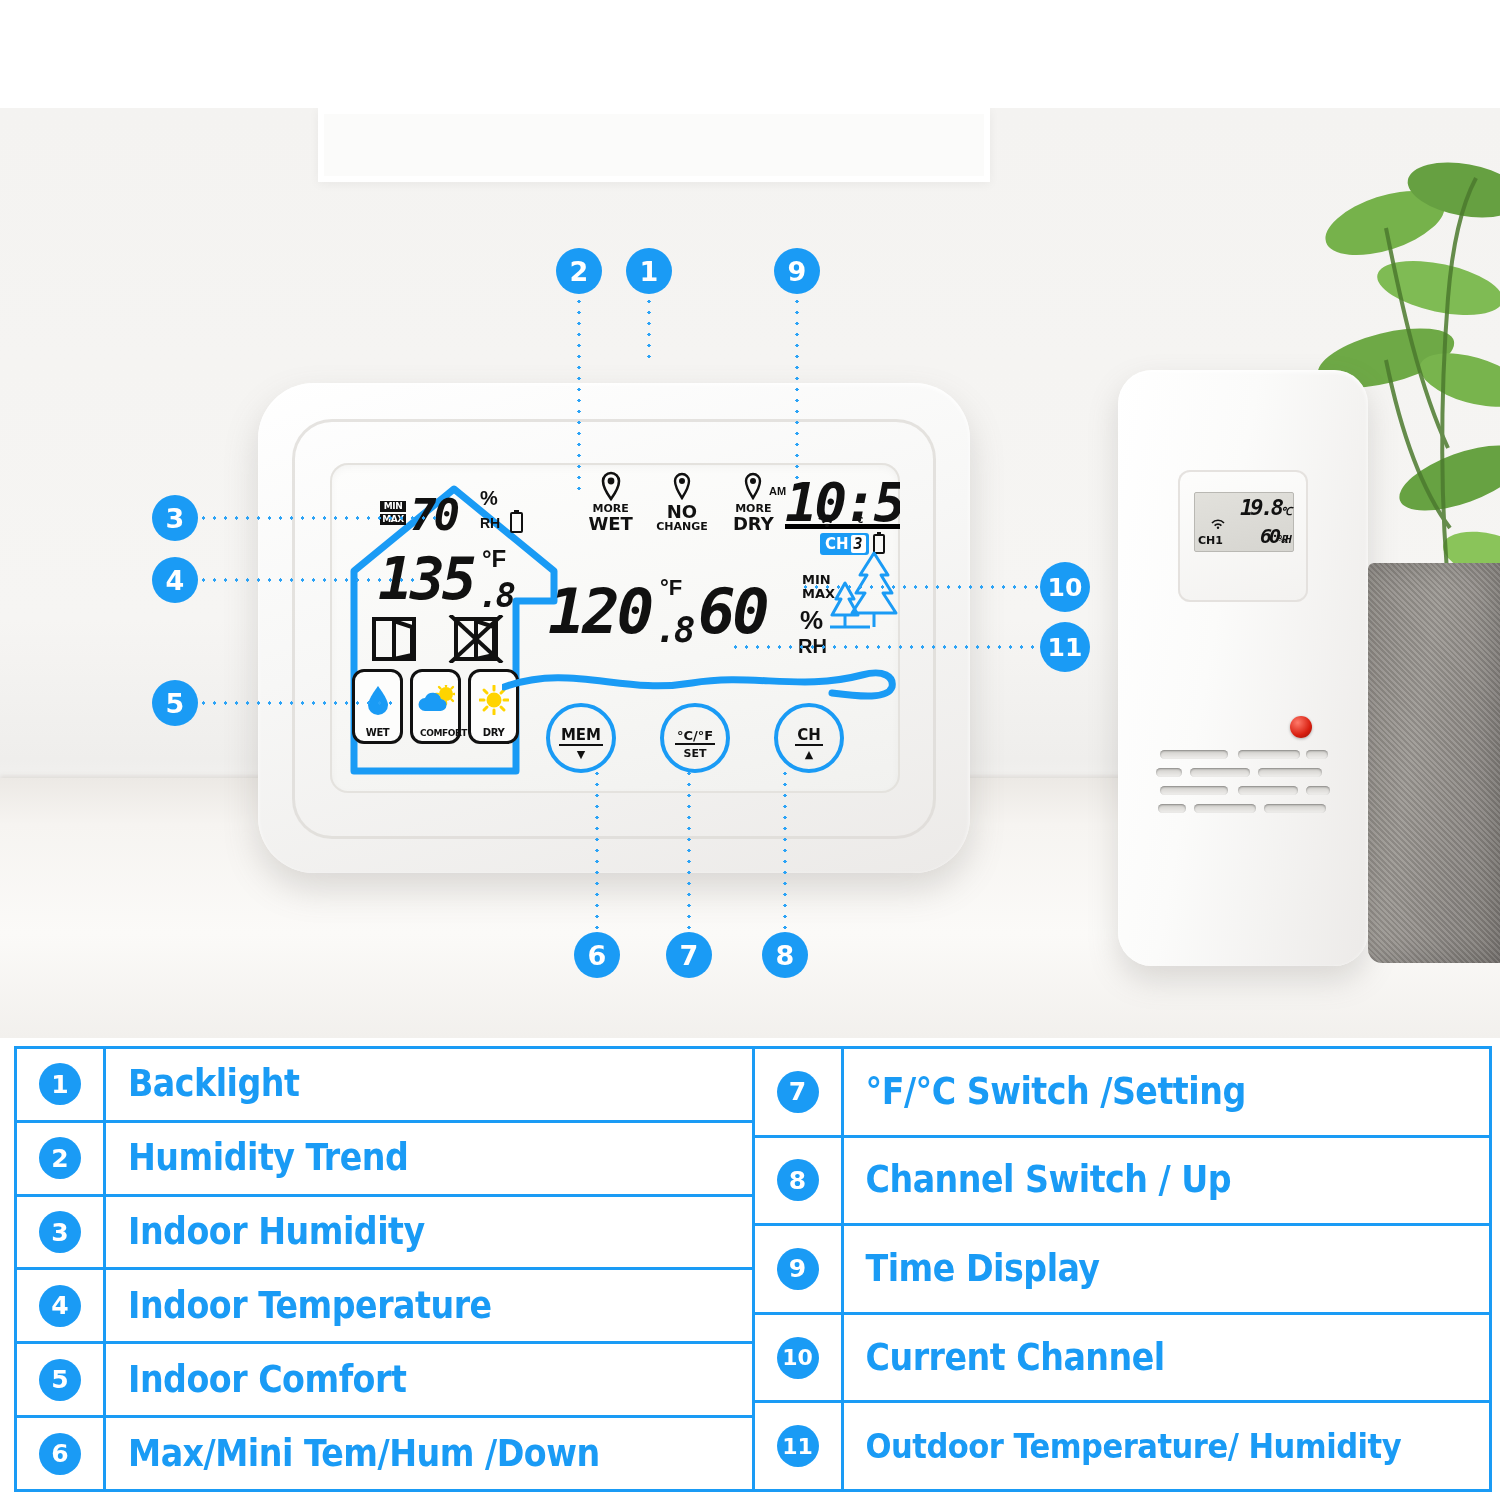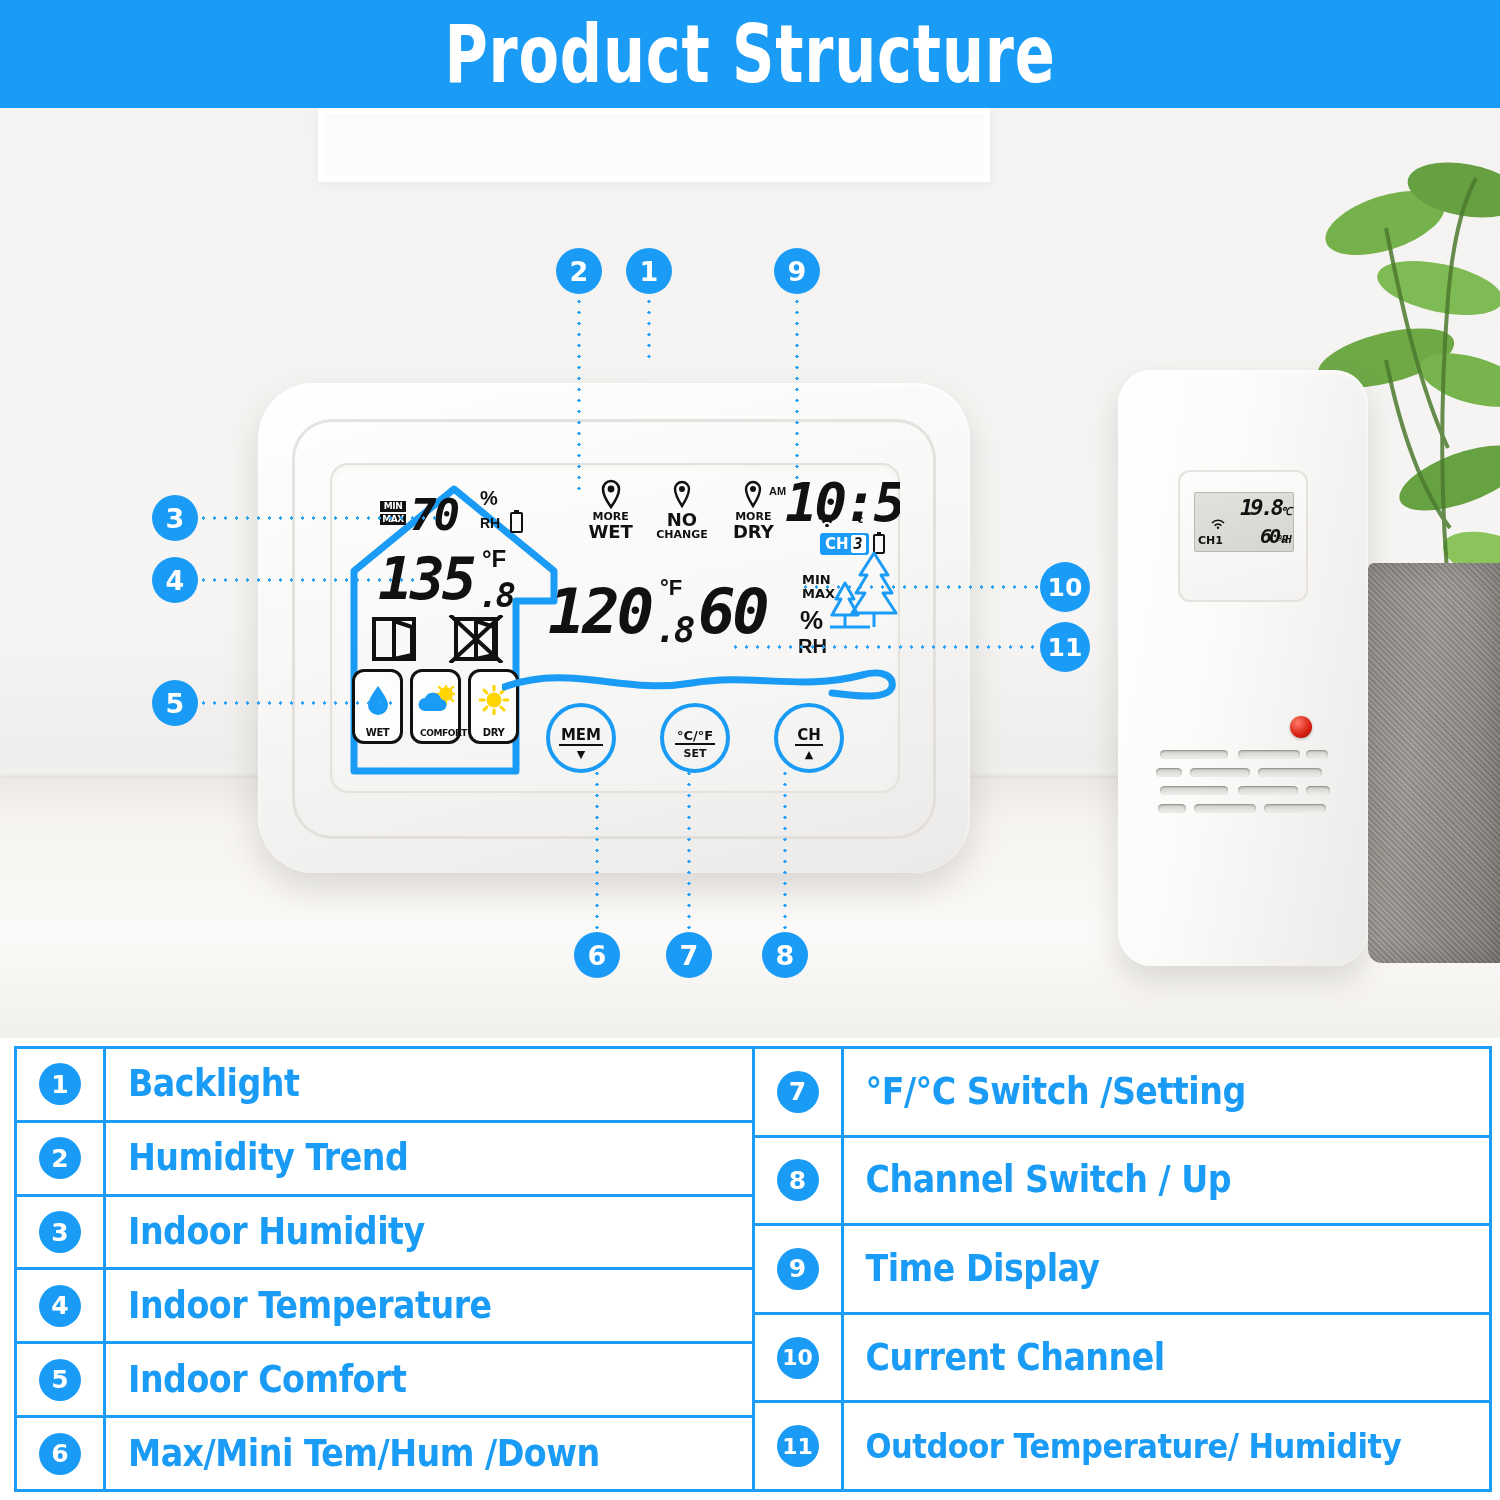--- a/index.html
+++ b/index.html
@@ -108,30 +108,30 @@
   .comfort-row{position:absolute;left:22px;top:206px;display:flex;gap:7px;}
   .cbox{width:45px;height:66px;border:3px solid #111;border-radius:12px;
     display:flex;flex-direction:column;align-items:center;justify-content:flex-end;padding-bottom:3px;
     background:#fdfdfc;}
   .cbox .gfx{flex:1;display:flex;align-items:center;justify-content:center;width:100%;}
   .cbox .lbl{font-size:10px;font-weight:bold;color:#111;font-family:"DejaVu Sans",sans-serif;
     letter-spacing:-.4px;}
   .cbox.wide .lbl{font-size:9px;margin-left:16px;}
 
   
-  .trends{position:absolute;left:252px;top:14px;width:200px;height:78px;display:flex;gap:14px;}
+  .trends{position:absolute;left:252px;top:6px;width:200px;height:78px;display:flex;gap:14px;}
   .trend{width:58px;text-align:center;}
   .trend .pin{height:34px;display:flex;align-items:center;justify-content:center;}
   .trend .t1{font-size:11px;font-weight:bold;color:#111;line-height:1.05;
     font-family:"DejaVu Sans",sans-serif;}
   .trend .t2{font-size:18px;font-weight:bold;color:#111;line-height:1.0;
     font-family:"DejaVu Sans",sans-serif;}
 
   
-  .clock{position:absolute;left:455px;top:8px;}
+  .clock{position:absolute;left:455px;top:8px;text-decoration:underline;}
   .clock .am{position:absolute;left:-16px;top:14px;font-size:11px;font-weight:bold;color:#111;}
   .clock .tm{font-size:54px;}
 
   
   .out-temp{position:absolute;left:218px;top:112px;font-size:62px;}
   .out-temp-dec{position:absolute;left:325px;top:146px;font-size:36px;}
   .out-temp-unit{position:absolute;left:330px;top:112px;font-size:22px;font-weight:bold;color:#111;}
   .out-hum{position:absolute;left:368px;top:112px;font-size:62px;}
   .out-mm{position:absolute;left:472px;top:110px;font-size:13px;font-weight:bold;color:#111;
     line-height:1.05;font-family:"DejaVu Sans",sans-serif;}
@@ -230,23 +230,20 @@
   .ltext{padding-left:22px;color:#1a9bf5;font-size:37px;font-weight:bold;
     font-family:"DejaVu Sans Condensed","Liberation Sans",sans-serif;
     line-height:1.08;letter-spacing:-.5px;}
   .ltext.two{font-size:34px;}
 </style>
 </head>
 <body>
 
 <div class="page">
 
-  <div class="banner">
-    <div class="banner-title">Product Structure</div>
-  </div>
 
   <div class="scene">
 
     <div class="wall-panel"></div>
     <div class="table-edge"></div>
     <div class="table-surface"></div>
 
     <div class="plant">
       <svg width="220" height="470" viewBox="0 0 220 470">
         <g fill="#6aa83f" opacity="0.95">

